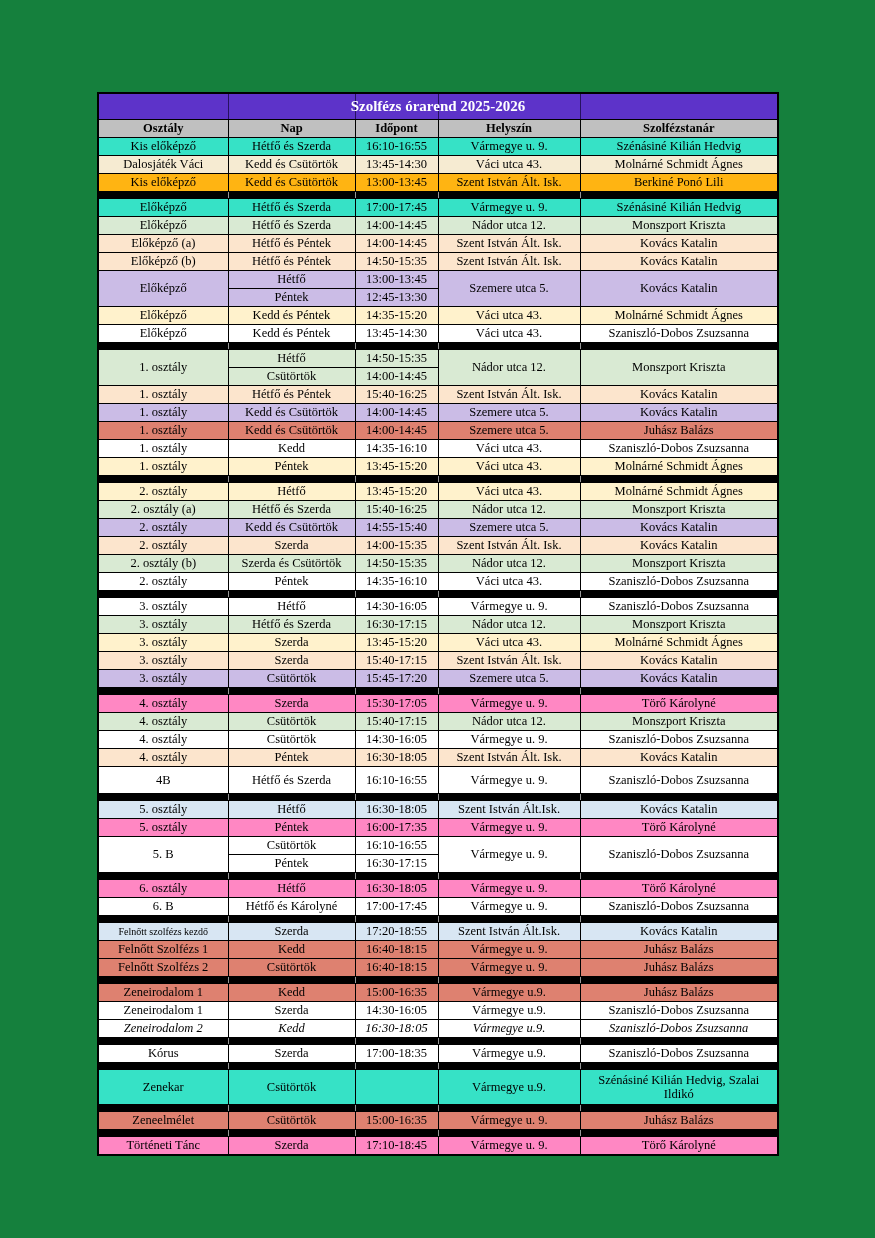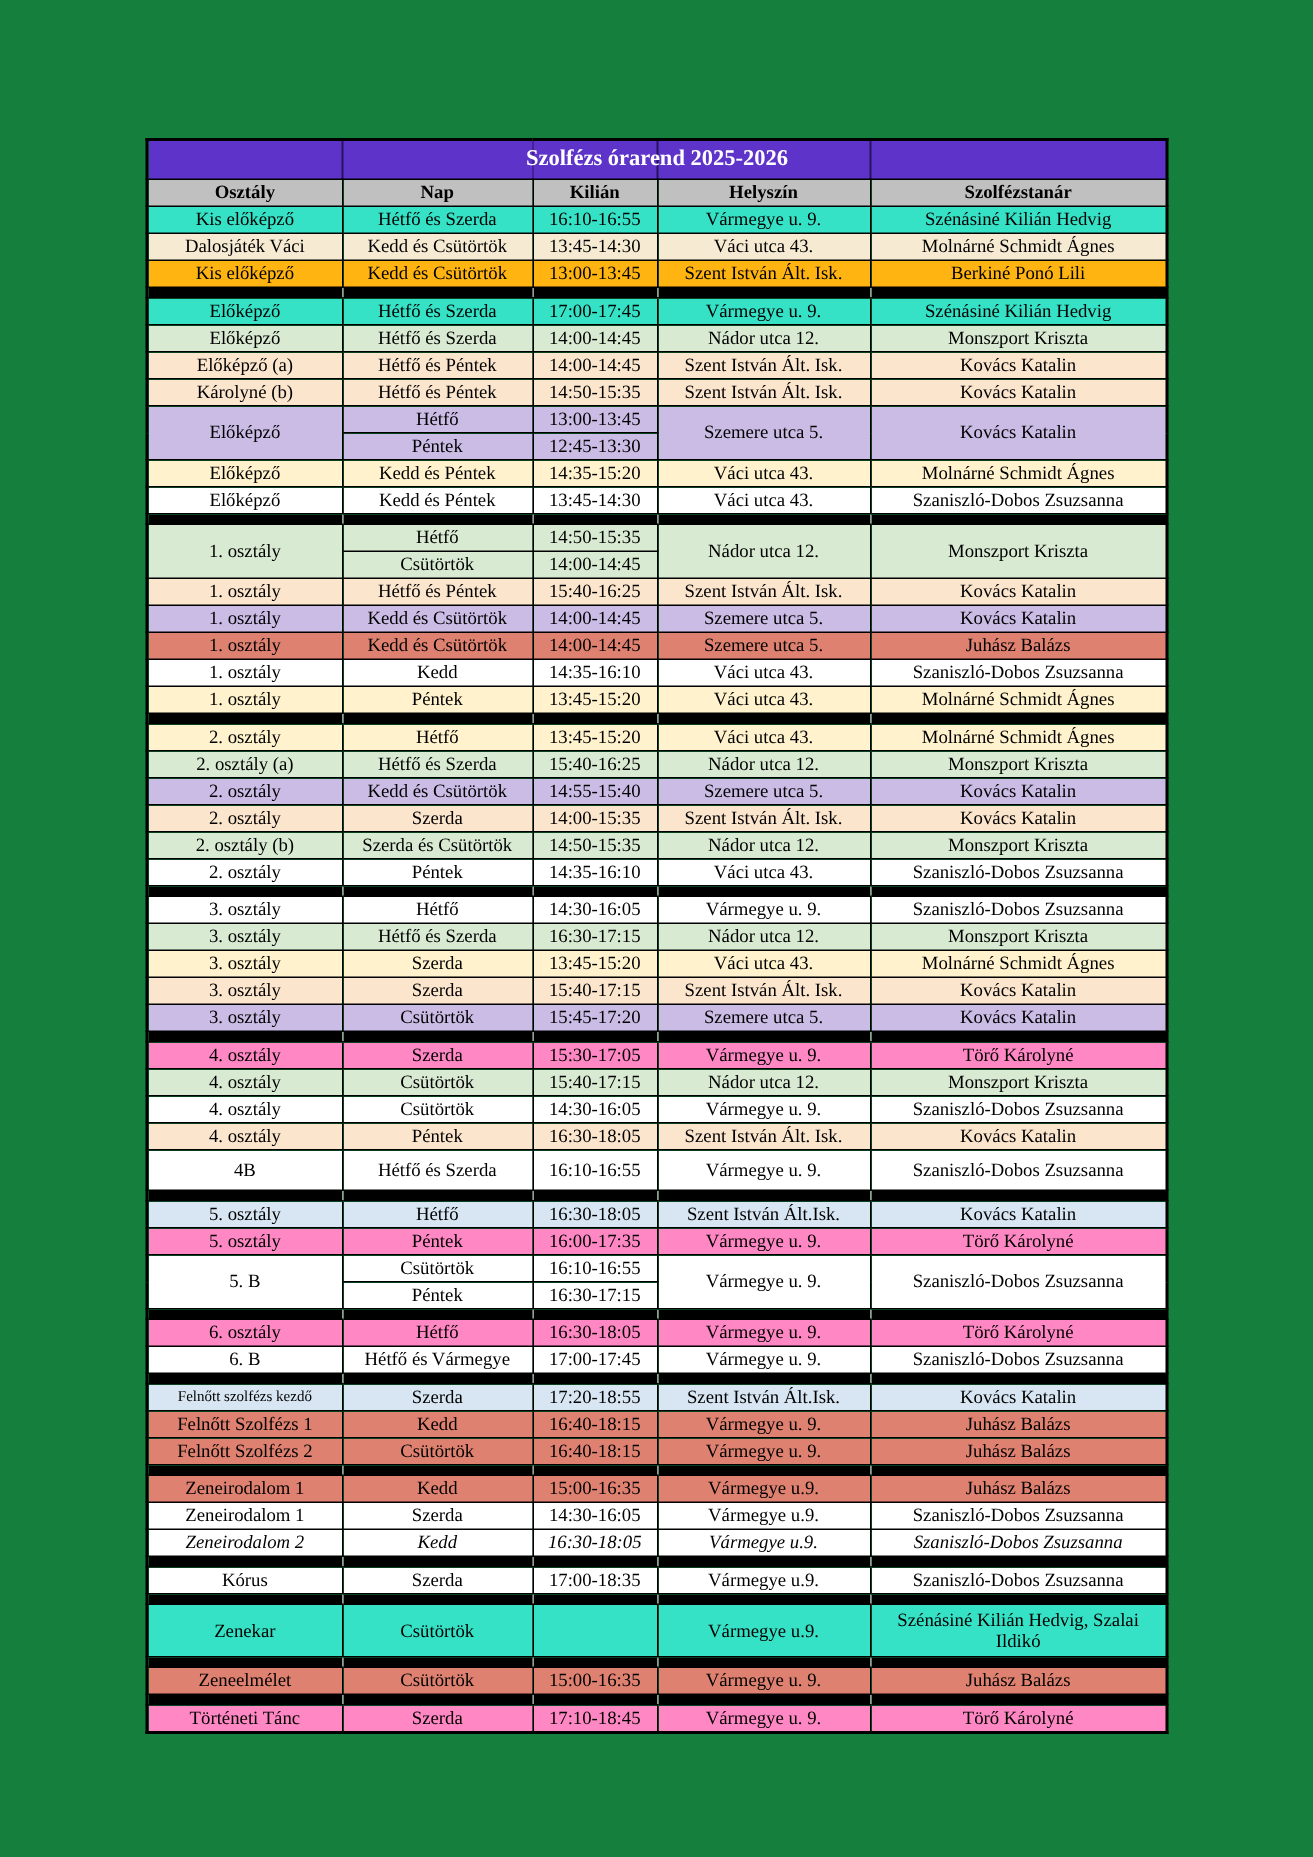--- a/index.html
+++ b/index.html
@@ -48,21 +48,21 @@
       <col style="width:142px">
       <col style="width:198px">
     </colgroup>
     <thead>
       <tr>
         <td class="title-cell" colspan="5">Szolfézs órarend 2025-2026</td>
       </tr>
       <tr>
         <th>Osztály</th>
         <th>Nap</th>
-        <th>Kilián</th>
+        <th>Időpont</th>
         <th>Helyszín</th>
         <th>Szolfézstanár</th>
       </tr>
     </thead>
     <tbody>
         <tr style="background: rgb(54, 226, 198);">
           <td class="cell">Kis előképző</td>
           <td class="cell">Hétfő és Szerda</td>
           <td class="cell">16:10-16:55</td>
           <td class="cell">Vármegye u. 9.</td>
@@ -104,21 +104,21 @@
           <td class="cell">Monszport Kriszta</td>
         </tr>
         <tr style="background: rgb(252, 229, 205); padding-left: 14px;">
           <td class="cell">Előképző (a)</td>
           <td class="cell">Hétfő és Péntek</td>
           <td class="cell">14:00-14:45</td>
           <td class="cell">Szent István Ált. Isk.</td>
           <td class="cell">Kovács Katalin</td>
         </tr>
         <tr style="background: rgb(252, 229, 205);">
-          <td class="cell">Károlyné (b)</td>
+          <td class="cell">Előképző (b)</td>
           <td class="cell">Hétfő és Péntek</td>
           <td class="cell">14:50-15:35</td>
           <td class="cell">Szent István Ált. Isk.</td>
           <td class="cell">Kovács Katalin</td>
         </tr>
         <tr style="background: rgb(203, 188, 230);">
           <td class="cell" rowspan="2">Előképző</td>
           <td class="cell">Hétfő</td>
           <td class="cell">13:00-13:45</td>
           <td class="cell" rowspan="2">Szemere utca 5.</td>
@@ -369,21 +369,21 @@
         </tr>
         <tr style="background: rgb(255, 135, 195);">
           <td class="cell">6. osztály</td>
           <td class="cell">Hétfő</td>
           <td class="cell">16:30-18:05</td>
           <td class="cell">Vármegye u. 9.</td>
           <td class="cell">Törő Károlyné</td>
         </tr>
         <tr style="background: rgb(255, 255, 255);">
           <td class="cell">6. B</td>
-          <td class="cell">Hétfő és Vármegye</td>
+          <td class="cell">Hétfő és Károlyné</td>
           <td class="cell">17:00-17:45</td>
           <td class="cell">Vármegye u. 9.</td>
           <td class="cell">Szaniszló-Dobos Zsuzsanna</td>
         </tr>
         <tr>
           <td class="sep"></td>
           <td class="sep"></td>
           <td class="sep"></td>
           <td class="sep"></td>
           <td class="sep"></td>

